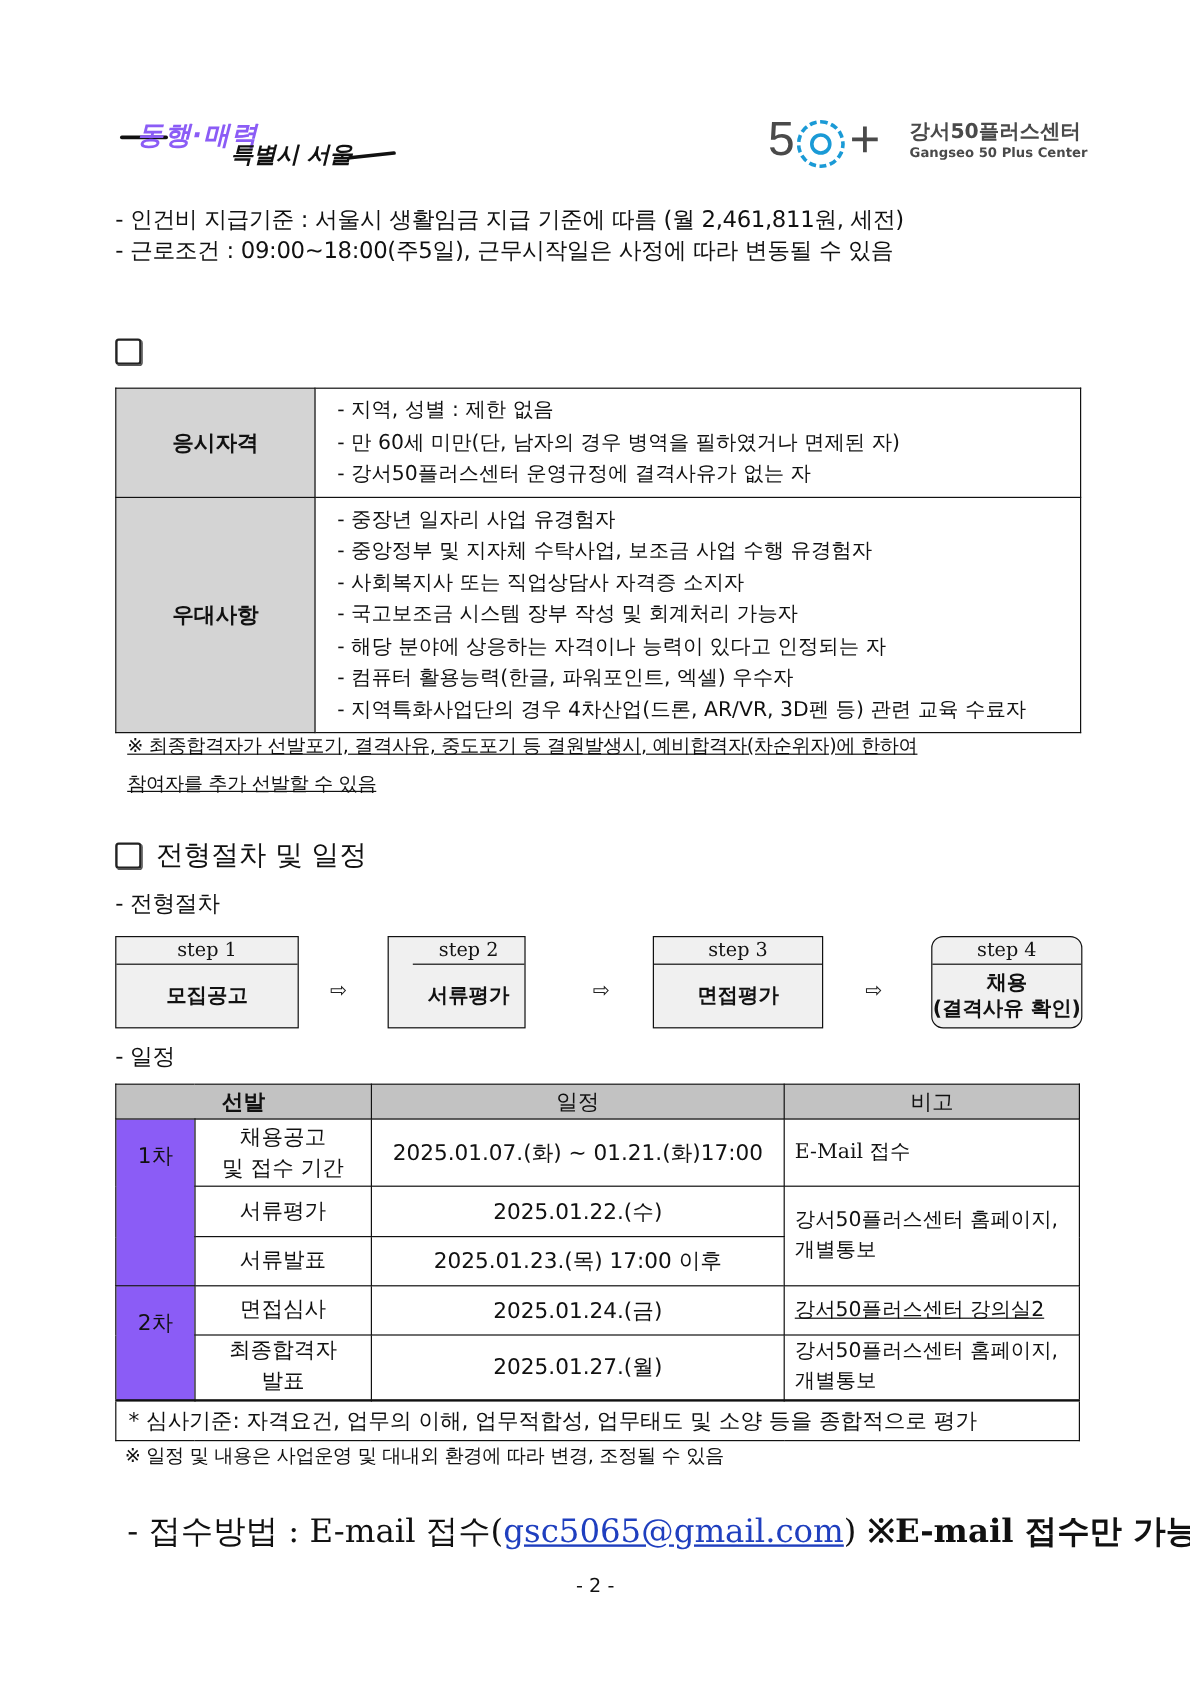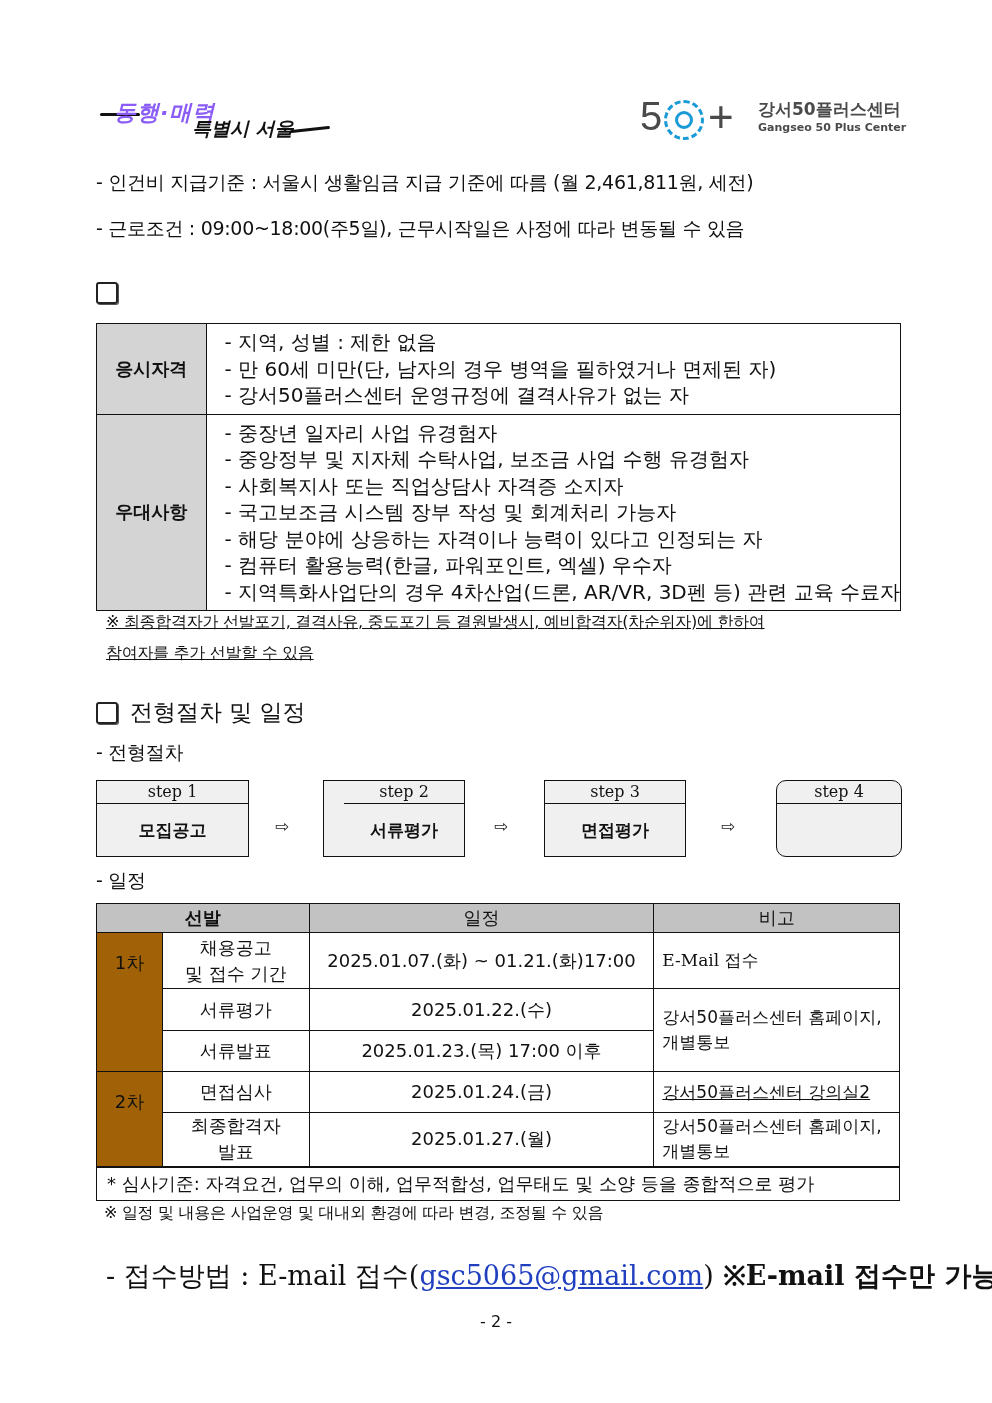--- a/index.html
+++ b/index.html
@@ -23,37 +23,37 @@
   .logo-50 .kr { position: absolute; left: 118px; top: 2px; font-size: 17px; font-weight: bold; color: #4a4a4a; white-space: nowrap; }
   .logo-50 .en { position: absolute; left: 118px; top: 25px; font-size: 11px; font-weight: bold; color: #4a4a4a; white-space: nowrap; }
 
   .line { font-size: 19px; white-space: nowrap; letter-spacing: -0.3px; }
 
   .section-title { font-size: 23px; white-space: nowrap; display: flex; align-items: center; }
   .checkbox { display: inline-block; width: 22px; height: 22px; border: 2px solid #222; border-radius: 3px; margin-right: 12px; box-shadow: 1px 1px 0 #555; }
 
   table { border-collapse: collapse; }
   .qual-table { left: 96px; top: 323px; width: 805px; }
-  .qual-table td { border: 1.5px solid #111; font-size: 20px; }
+  .qual-table td { border: 1.5px solid #111; font-size: 17px; }
   .qual-table .head { background: #d4d4d4; width: 166px; text-align: center; font-weight: bold; font-size: 18px; }
   .qual-table .body { padding: 5px 0 5px 18px; line-height: 26.5px; }
   .qual-table .body div { white-space: nowrap; }
 
   .note-u { font-size: 16px; text-decoration: underline; white-space: nowrap; letter-spacing: -0.3px; }
 
   .step { position: absolute; top: 780px; height: 77px; border: 1.5px solid #111; background: #f0f0f0; }
   .step .step-label { height: 23px; border-bottom: 1.5px solid #111; text-align: center; font-size: 16px; line-height: 22px; }
   .step .step-name { height: 51px; display: flex; align-items: center; justify-content: center; text-align: center; font-size: 17px; font-weight: bold; line-height: 22px; }
   .arrow { position: absolute; top: 816px; font-size: 17px; color: #222; }
 
   .sched-table { left: 96px; top: 903px; width: 804px; }
   .sched-table th, .sched-table td { border: 1.5px solid #111; text-align: center; font-size: 18px; font-weight: normal; }
   .sched-table th { background: #c2c2c2; height: 29px; font-size: 18px; }
   .sched-table th.b { font-weight: bold; }
-  .sched-table td.round { background: #a16207; vertical-align: top; padding-top: 18px; font-size: 18px; }
+  .sched-table td.round { background: #8b5cf6; vertical-align: top; padding-top: 18px; font-size: 18px; }
   .sched-table td.item { line-height: 26px; }
   .sched-table td.date { font-size: 18px; }
   .sched-table td.note { text-align: left; padding-left: 8px; font-size: 17px; line-height: 25px; }
   .sched-table td.note u { text-decoration: underline; }
   .sched-table td.footer { text-align: left; padding-left: 10px; font-size: 18px; border-top: 2.5px solid #111; height: 34px; }
 
   .small-note { font-size: 16px; white-space: nowrap; letter-spacing: -0.3px; }
   .apply { font-size: 27px; white-space: nowrap; }
   .apply a { color: #1f3fbf; text-decoration: underline; }
   .apply b { font-weight: bold; }
@@ -72,21 +72,21 @@
 <div class="abs logo-50">
   <span class="five">5</span>
   <span class="ring"></span>
   <span class="ring-inner"></span>
   <span class="plus">+</span>
   <span class="kr">강서50플러스센터</span>
   <span class="en">Gangseo 50 Plus Center</span>
 </div>
 
 <div class="abs line" style="left:96px; top:170px;">- 인건비 지급기준 : 서울시 생활임금 지급 기준에 따름 (월 2,461,811원, 세전)</div>
-<div class="abs line" style="left:96px; top:216px;">- 근로조건 : 09:00~18:00(주5일), 근무시작일은 사정에 따라 변동될 수 있음</div>
+<div class="abs line" style="left:96px; top:196px;">- 근로조건 : 09:00~18:00(주5일), 근무시작일은 사정에 따라 변동될 수 있음</div>
 
 <div class="abs section-title" style="left:96px; top:282px;">
   <span class="checkbox"></span>
 </div>
 
 <table class="abs qual-table">
   <tbody>
       <tr style="height:90px;">
     <td class="head">응시자격</td>
     <td class="body">
@@ -119,34 +119,38 @@
 </div>
 
 <div class="abs line" style="left:96px; top:740px;">- 전형절차</div>
 
 <div class="step" style="left:96px; width:153px;">
   <div class="step-label serif">step 1</div>
   <div class="step-name">모집공고</div>
 </div>
 <div class="arrow" style="left:275px;">⇨</div>
 
-<div class="step" style="left:323px; width:142px;padding-left:20px;">
+<div class="step" style="left:323px; width:115px;padding-left:20px;">
   <div class="step-label serif">step 2</div>
   <div class="step-name">서류평가</div>
 </div>
 <div class="arrow" style="left:494px;">⇨</div>
 
 <div class="step" style="left:544px; width:142px;">
   <div class="step-label serif">step 3</div>
   <div class="step-name">면접평가</div>
 </div>
 <div class="arrow" style="left:721px;">⇨</div>
 
 <div class="step" style="left:776px; width:126px;border-radius:10px;">
   <div class="step-label serif">step 4</div>
+  <div class="step-name" style="flex-direction:column;">
+    <span>채용</span>
+    <span>(결격사유 확인)</span>
+  </div>
 </div>
 
 <div class="abs line" style="left:96px; top:868px;">- 일정</div>
 
 <table class="abs sched-table">
   <colgroup>
     <col style="width:66px;">
     <col style="width:147px;">
     <col style="width:345px;">
     <col style="width:246px;">

